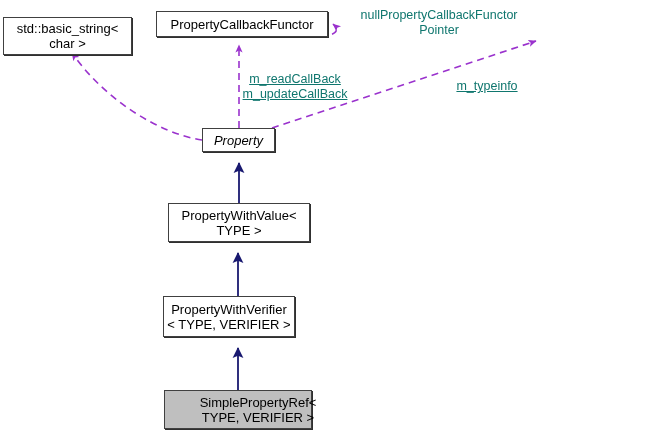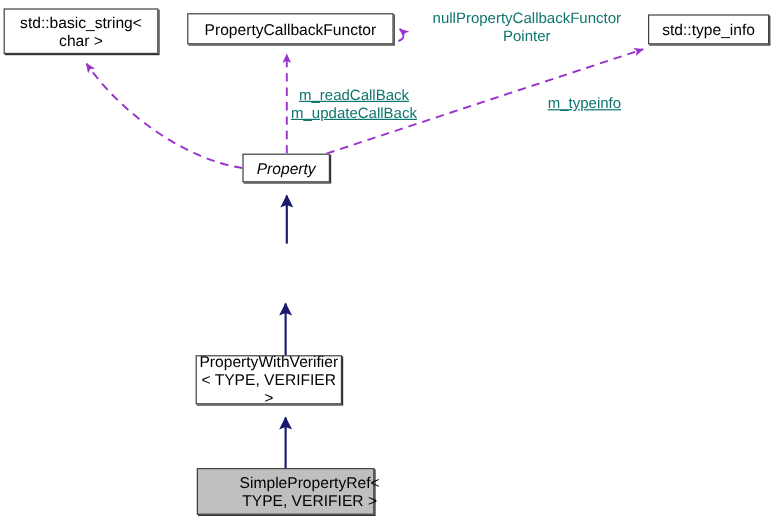--- a/index.html
+++ b/index.html
@@ -90,31 +90,32 @@
 
     <g>
       <path d="M238,296 L238,253" fill="none" stroke="#191970" stroke-width="1.8" marker-end="url(#arrow-inherit)"></path>
     </g>
 
     <g>
       <path d="M238,390 L238,348" fill="none" stroke="#191970" stroke-width="1.8" marker-end="url(#arrow-inherit)"></path>
     </g>
   </svg>
 
-  <div class="node" style="left:3px; top:7px; width:129px; height:38px;">std::basic_string&lt;
+  <div class="node" style="left:3px; top:17px; width:129px; height:38px;">std::basic_string&lt;
 char &gt;</div>
 
   <div class="node" style="left:156px; top:11px; width:172px; height:26px;">PropertyCallbackFunctor</div>
 
-  <div class="node" style="left:540px; top:12px; width:101px; height:25px;">std::type_info</div>
 
   <div class="node" style="left:202px; top:128px; width:73px; height:24px;font-style:italic;">Property</div>
 
+  <div class="node" style="left:168px; top:203px; width:142px; height:39px;">PropertyWithValue&lt;
+TYPE &gt;</div>
 
-  <div class="node" style="left:163px; top:296px; width:122px; height:41px;">PropertyWithVerifier
+  <div class="node" style="left:163px; top:296px; width:132px; height:41px;">PropertyWithVerifier
 &lt; TYPE, VERIFIER &gt;</div>
 
   <div class="node highlight" style="left:164px; top:390px; width:148px; height:39px;">SimplePropertyRef&lt;
 TYPE, VERIFIER &gt;</div>
 
 
   <div class="edge-label" style="left:240px; top:72px; width:110px;text-decoration:underline;">m_readCallBack
 m_updateCallBack</div>
 
   <div class="edge-label" style="left:349px; top:8px; width:180px;">nullPropertyCallbackFunctor

